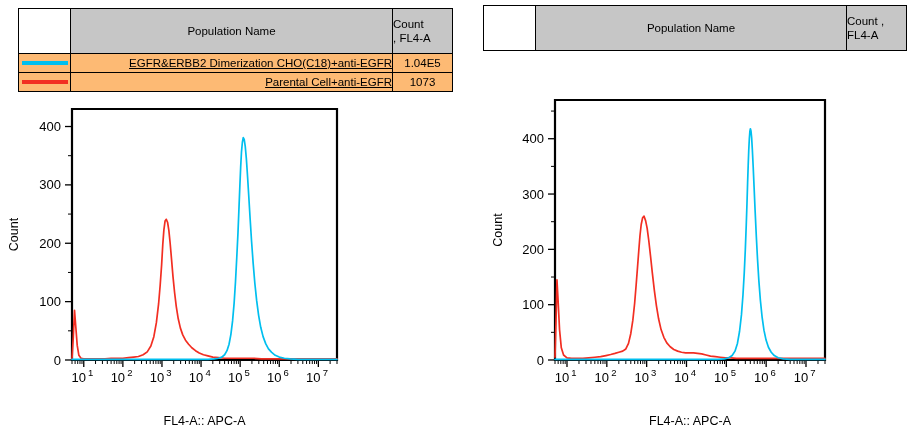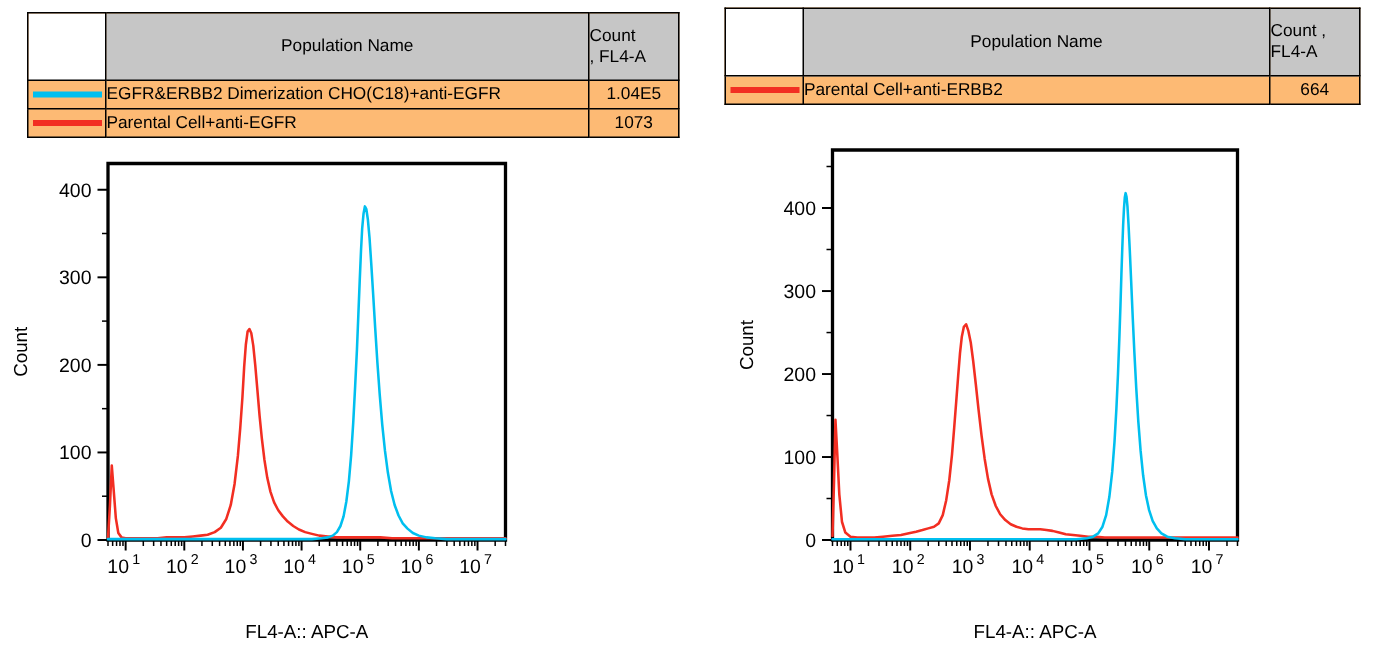--- a/index.html
+++ b/index.html
@@ -43,24 +43,25 @@
   .hdr-median{
     text-align:left;
     padding-left:3px;
     font-size:11.5px;
   }
   .hdr-median span{display:block;white-space:nowrap;}
   .hdr-blank{background:#fff;}
 
   .row-cell{height:19px;}
   .name-cell{
-    text-align:left;
+    text-align:right;
     padding-left:4px;
     white-space:nowrap;
     font-size:11.5px;
+    text-decoration:underline;
   }
   .median-cell{
     text-align:center;
     padding-right:4px;
     white-space:nowrap;
     font-size:11.5px;
   }
   .swatch-cell{text-align:center;}
   .swatch{
     display:block;
@@ -254,27 +255,20 @@
       <tr>
         <th class="hdr hdr-blank"></th>
         <th class="hdr hdr-name">Population Name</th>
         <th class="hdr hdr-median">
           <span>Count ,</span>
           <span>FL4-A</span>
         </th>
       </tr>
     </thead>
     <tbody>
-      <tr class="row-cell">
-        <td class="swatch-cell">
-          <span class="swatch" style="background:#F22E22;"></span>
-        </td>
-        <td class="name-cell">Parental Cell+anti-ERBB2</td>
-        <td class="median-cell">664</td>
-      </tr>
     </tbody>
   </table>
 
   <div class="plot-wrap" style="left:0px;top:95px;">
     <svg id="svg-right" width="458" height="348">
         <path d="M 97 5 L 367 5 L 367 265 L 97 265 L 97 5 Z" class="axis-line"></path>
         <line x1="90" y1="265" x2="97" y2="265" class="tick"></line>
         <text x="86" y="269.5" class="tick-label" text-anchor="end">0</text>
         <line x1="90" y1="209.68085106382978" x2="97" y2="209.68085106382978" class="tick"></line>
         <text x="86" y="214.18085106382978" class="tick-label" text-anchor="end">100</text>

